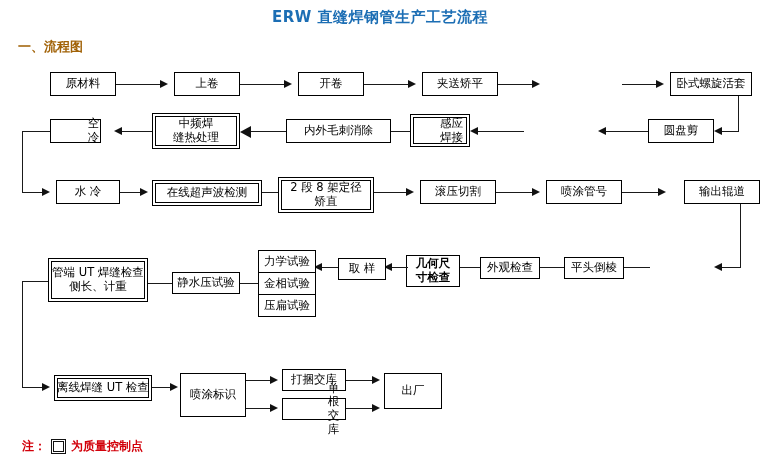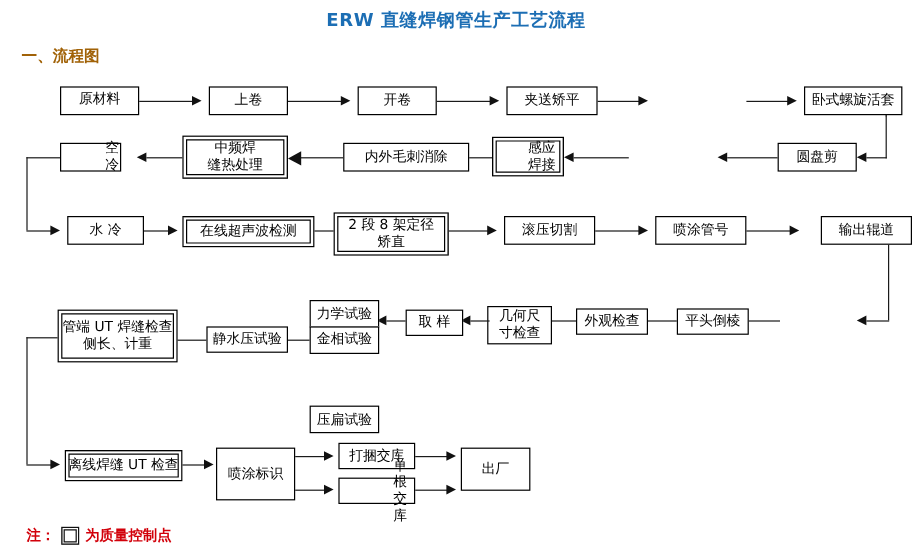--- a/index.html
+++ b/index.html
@@ -168,32 +168,32 @@
   <div class="arrow left" style="left:602px;top:263px;"></div>
 
   <div class="box" style="left:564px;top:257px;width:60px;height:22px;">平头倒棱</div>
   <div class="h-line" style="left:528px;top:267px;width:36px;"></div>
   <div class="arrow left" style="left:520px;top:263px;"></div>
 
   <div class="box" style="left:480px;top:257px;width:60px;height:22px;">外观检查</div>
   <div class="h-line" style="left:442px;top:267px;width:38px;"></div>
   <div class="arrow left" style="left:434px;top:263px;"></div>
 
-  <div class="box" style="left:406px;top:255px;width:54px;height:32px;">几何尺
+  <div class="box" style="left:406px;top:255px;width:54px;height:32px;font-weight:bold;">几何尺
 寸检查</div>
   <div class="h-line" style="left:392px;top:267px;width:16px;"></div>
   <div class="arrow left" style="left:384px;top:263px;"></div>
 
   <div class="box" style="left:338px;top:258px;width:48px;height:22px;">取 样</div>
   <div class="h-line" style="left:322px;top:267px;width:16px;"></div>
   <div class="arrow left" style="left:314px;top:263px;"></div>
 
   <div class="box" style="left:258px;top:250px;width:58px;height:23px;">力学试验</div>
-  <div class="box" style="left:258px;top:272px;width:58px;height:23px;font-family:Liberation Serif, serif;">金相试验</div>
-  <div class="box" style="left:258px;top:294px;width:58px;height:23px;margin-top:44px;">压扁试验</div>
+  <div class="box" style="left:258px;top:272px;width:58px;height:23px;">金相试验</div>
+  <div class="box" style="left:258px;top:294px;width:58px;height:23px;">压扁试验</div>
   <div class="h-line" style="left:222px;top:283px;width:36px;"></div>
   <div class="arrow left" style="left:214px;top:279px;"></div>
 
   <div class="box" style="left:172px;top:272px;width:68px;height:22px;">静水压试验</div>
   <div class="h-line" style="left:140px;top:283px;width:32px;"></div>
   <div class="arrow left" style="left:132px;top:279px;"></div>
 
   <div class="box qc" style="left:48px;top:258px;width:100px;height:44px;">管端 UT 焊缝检查
 侧长、计重</div>
 

